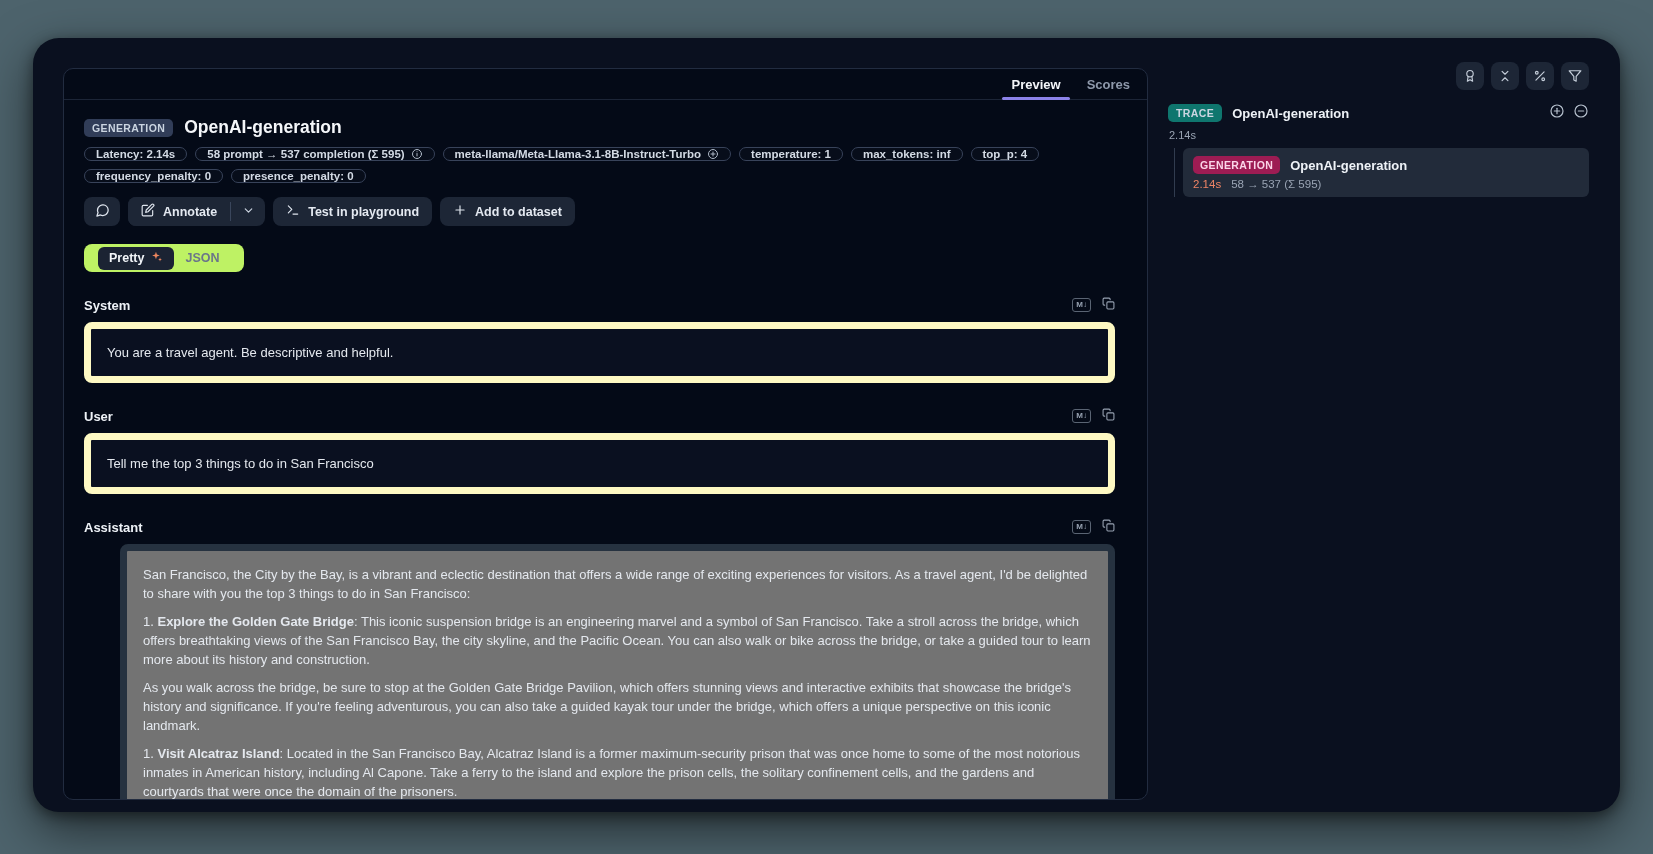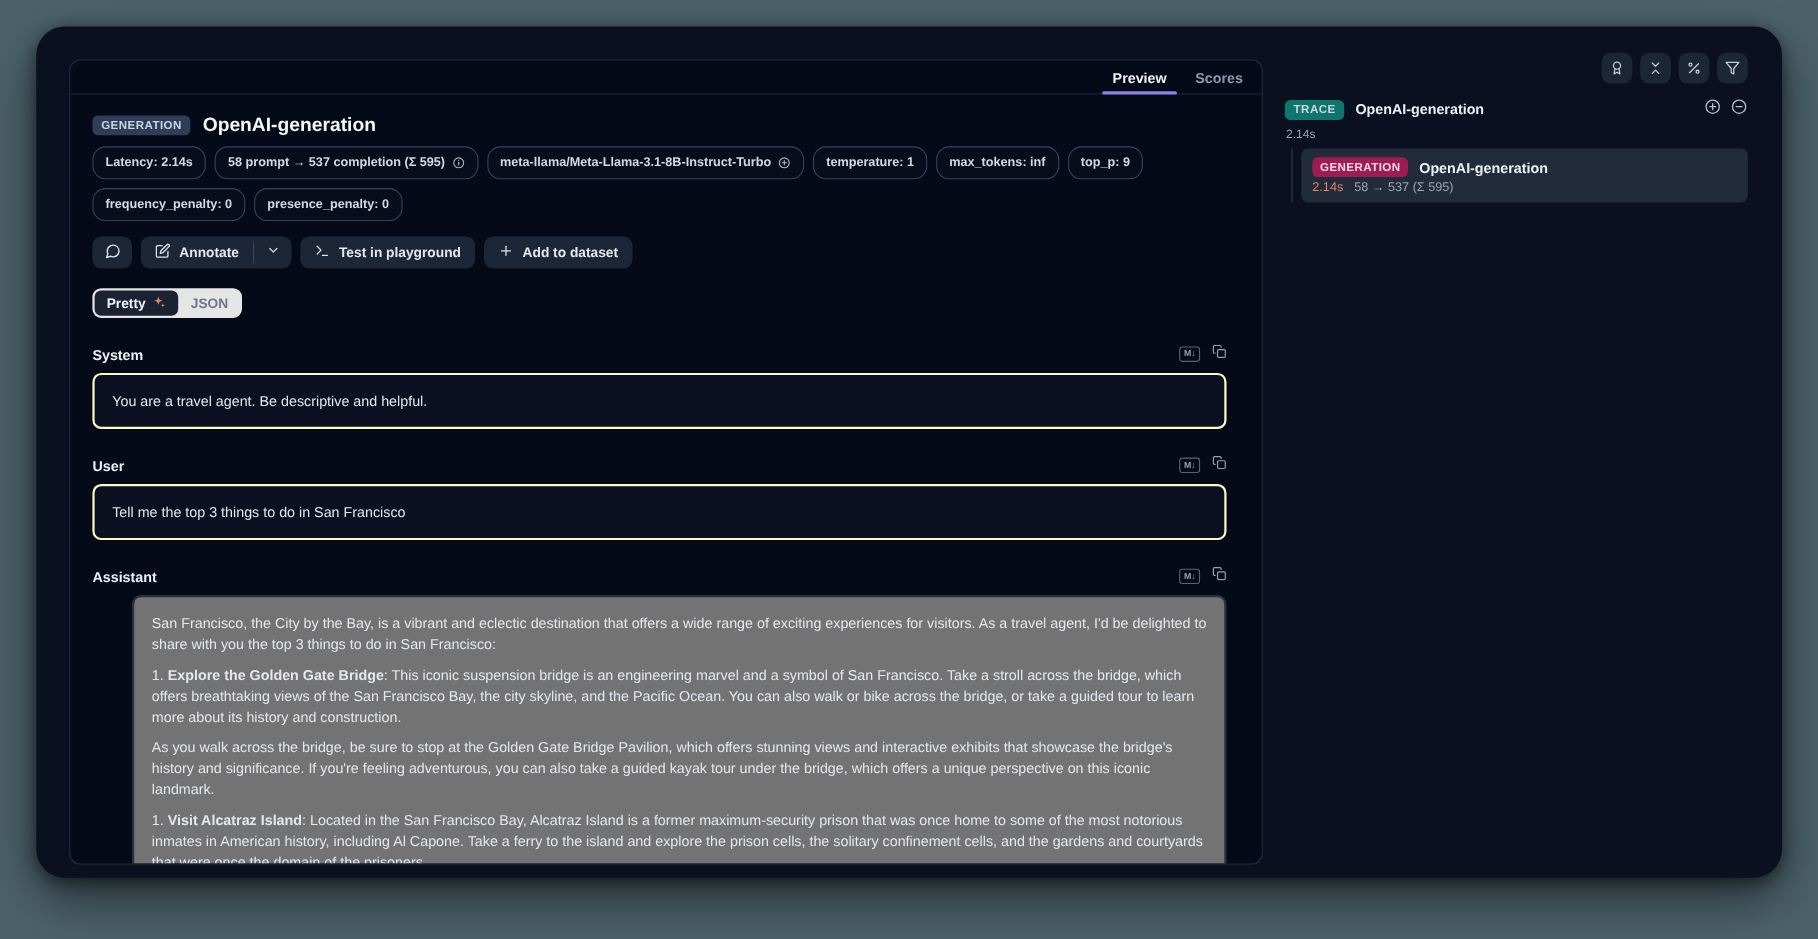--- a/index.html
+++ b/index.html
@@ -1,20 +1,20 @@
 <!DOCTYPE html>
 <html><head>
 <meta charset="utf-8">
 <style>
   * { margin:0; padding:0; box-sizing:border-box; }
   html,body { width:1653px; height:854px; background:#4d636c; font-family:"Liberation Sans","DejaVu Sans",sans-serif; overflow:hidden; }
   .stage { position:relative; width:1653px; height:854px; }
 
   .app-window {
-    position:absolute; left:33px; top:24px; width:1587px; height:774px;
+    position:absolute; left:33px; top:38px; width:1587px; height:774px;
     background:#0a101f; border-radius:26px;
     box-shadow:0 18px 50px rgba(0,0,0,.55), 0 4px 14px rgba(0,0,0,.45);
     overflow:hidden;
   }
 
   
   .main-panel {
     position:absolute; left:30px; top:30px; width:1085px; height:732px;
     background:#040a17; border:1px solid #222c40; border-radius:10px;
     overflow:hidden; display:flex; flex-direction:column;
@@ -25,46 +25,46 @@
   .tab.active::after { content:""; position:absolute; left:4px; right:4px; bottom:-1px; height:3px; background:#8c83ea; border-radius:2px; }
 
   .panel-body { flex:1; padding:17px 32px 0 20px; overflow:hidden; display:flex; flex-direction:column; }
 
   .title-row { display:flex; align-items:center; gap:11px; }
   .type-badge { background:#313d58; color:#cbd5e1; font-size:10.5px; font-weight:700; letter-spacing:.4px; padding:3px 8px; border-radius:5px; }
   .obs-title { font-size:17.5px; font-weight:700; color:#f5f7fa; }
   .timestamp { margin-top:7px; font-size:12.5px; color:#98a2b3; }
 
   .badge-rows { margin-top:9px; display:flex; flex-wrap:wrap; gap:8px; max-width:1000px; }
-  .pill { display:inline-flex; align-items:center; gap:6px; height:30px; padding:0 11px; border:1px solid #38435a; border-radius:12px; background:rgba(255,255,255,.015); color:#d3dae4; font-size:11.5px; font-weight:700; white-space:nowrap; }
+  .pill { display:inline-flex; align-items:center; gap:6px; height:14px; padding:0 11px; border:1px solid #38435a; border-radius:12px; background:rgba(255,255,255,.015); color:#d3dae4; font-size:11.5px; font-weight:700; white-space:nowrap; }
   .pill svg { width:12px; height:12px; stroke:#aeb8c6; }
 
   .action-row { margin-top:14px; display:flex; align-items:center; gap:8px; }
   .btn { display:inline-flex; align-items:center; gap:8px; height:29px; padding:0 13px; background:#1d2636; border-radius:8px; color:#e4e9f1; font-size:12.5px; font-weight:700; cursor:pointer; border:none; }
   .btn svg { width:14px; height:14px; stroke:#dfe5ee; }
   .icon-btn { width:36px; justify-content:center; padding:0; }
   .split-btn { display:inline-flex; background:#1d2636; border-radius:8px; overflow:hidden; }
   .split-btn .btn { border-radius:0; }
   .split-divider { width:1px; background:#3a465c; margin:5px 0; }
   .split-caret { display:flex; align-items:center; justify-content:center; width:34px; cursor:pointer; }
   .split-caret svg { width:13px; height:13px; stroke:#cbd3df; }
 
-  .view-toggle { margin-top:18px; display:inline-flex; align-self:flex-start; align-items:center; background:#e5e5e5; border-radius:8px; padding:2px; height:27px; }
+  .view-toggle { margin-top:18px; display:inline-flex; align-self:flex-start; align-items:center; background:#bef264; border-radius:8px; padding:14px; height:27px; }
   .seg { display:flex; align-items:center; gap:6px; padding:0 11px; height:23px; border-radius:6px; font-size:12.5px; font-weight:700; cursor:pointer; }
   .seg.active { color:#f2f5f9; background:#1b2333; }
   .seg.inactive { color:#6b7689; }
   .sparkle { width:13px; height:13px; fill:#f0875f; stroke:none; }
 
   .msg-heading { margin-top:24px; display:flex; align-items:center; justify-content:space-between;gap:30px; }
   .msg-label { font-size:13px; font-weight:700; color:#eef2f7; }
   .heading-icons { display:flex; align-items:center; gap:11px; }
   .md-icon { font-size:8px; font-weight:700; color:#97a2b2; border:1px solid #5a6473; border-radius:3px; padding:1px 3px; line-height:1.2; cursor:pointer; }
   .copy-icon svg { width:13px; height:13px; stroke:#97a2b2; cursor:pointer; }
 
-  .msg-box { margin-top:8px; border:2px solid #fef9c3; border-radius:8px; background:#0a1020; padding:14px 16px; font-size:13px; color:#e4e8ee; line-height:19px; }
+  .msg-box { margin-top:8px; border:7px solid #fef9c3; border-radius:8px; background:#0a1020; padding:14px 16px; font-size:13px; color:#e4e8ee; line-height:19px; }
   .msg-box.assistant { background:#737373; border-color:#263240;margin-left:36px; }
   .msg-box.assistant p + p { margin-top:9px; }
   .msg-box b { font-weight:700;text-align:center; }
 
   
   .sidebar { position:absolute; left:1135px; right:31px; top:24px; }
   .toolbar { display:flex; justify-content:flex-end; gap:7px; }
   .tool-btn { width:28px; height:28px; border-radius:8px; background:#1d2636; display:flex; align-items:center; justify-content:center; cursor:pointer; }
   .tool-btn svg { width:14px; height:14px; stroke:#c4cdd9; }
 
@@ -128,21 +128,21 @@
                 </svg>
               </span>
             </span>
             <span class="pill">
               <span>temperature: 1</span>
             </span>
             <span class="pill">
               <span>max_tokens: inf</span>
             </span>
             <span class="pill">
-              <span>top_p: 9</span>
+              <span>top_p: 4</span>
             </span>
             <span class="pill">
               <span>frequency_penalty: 0</span>
             </span>
             <span class="pill">
               <span>presence_penalty: 0</span>
             </span>
           </div>
 
         <div class="action-row">

